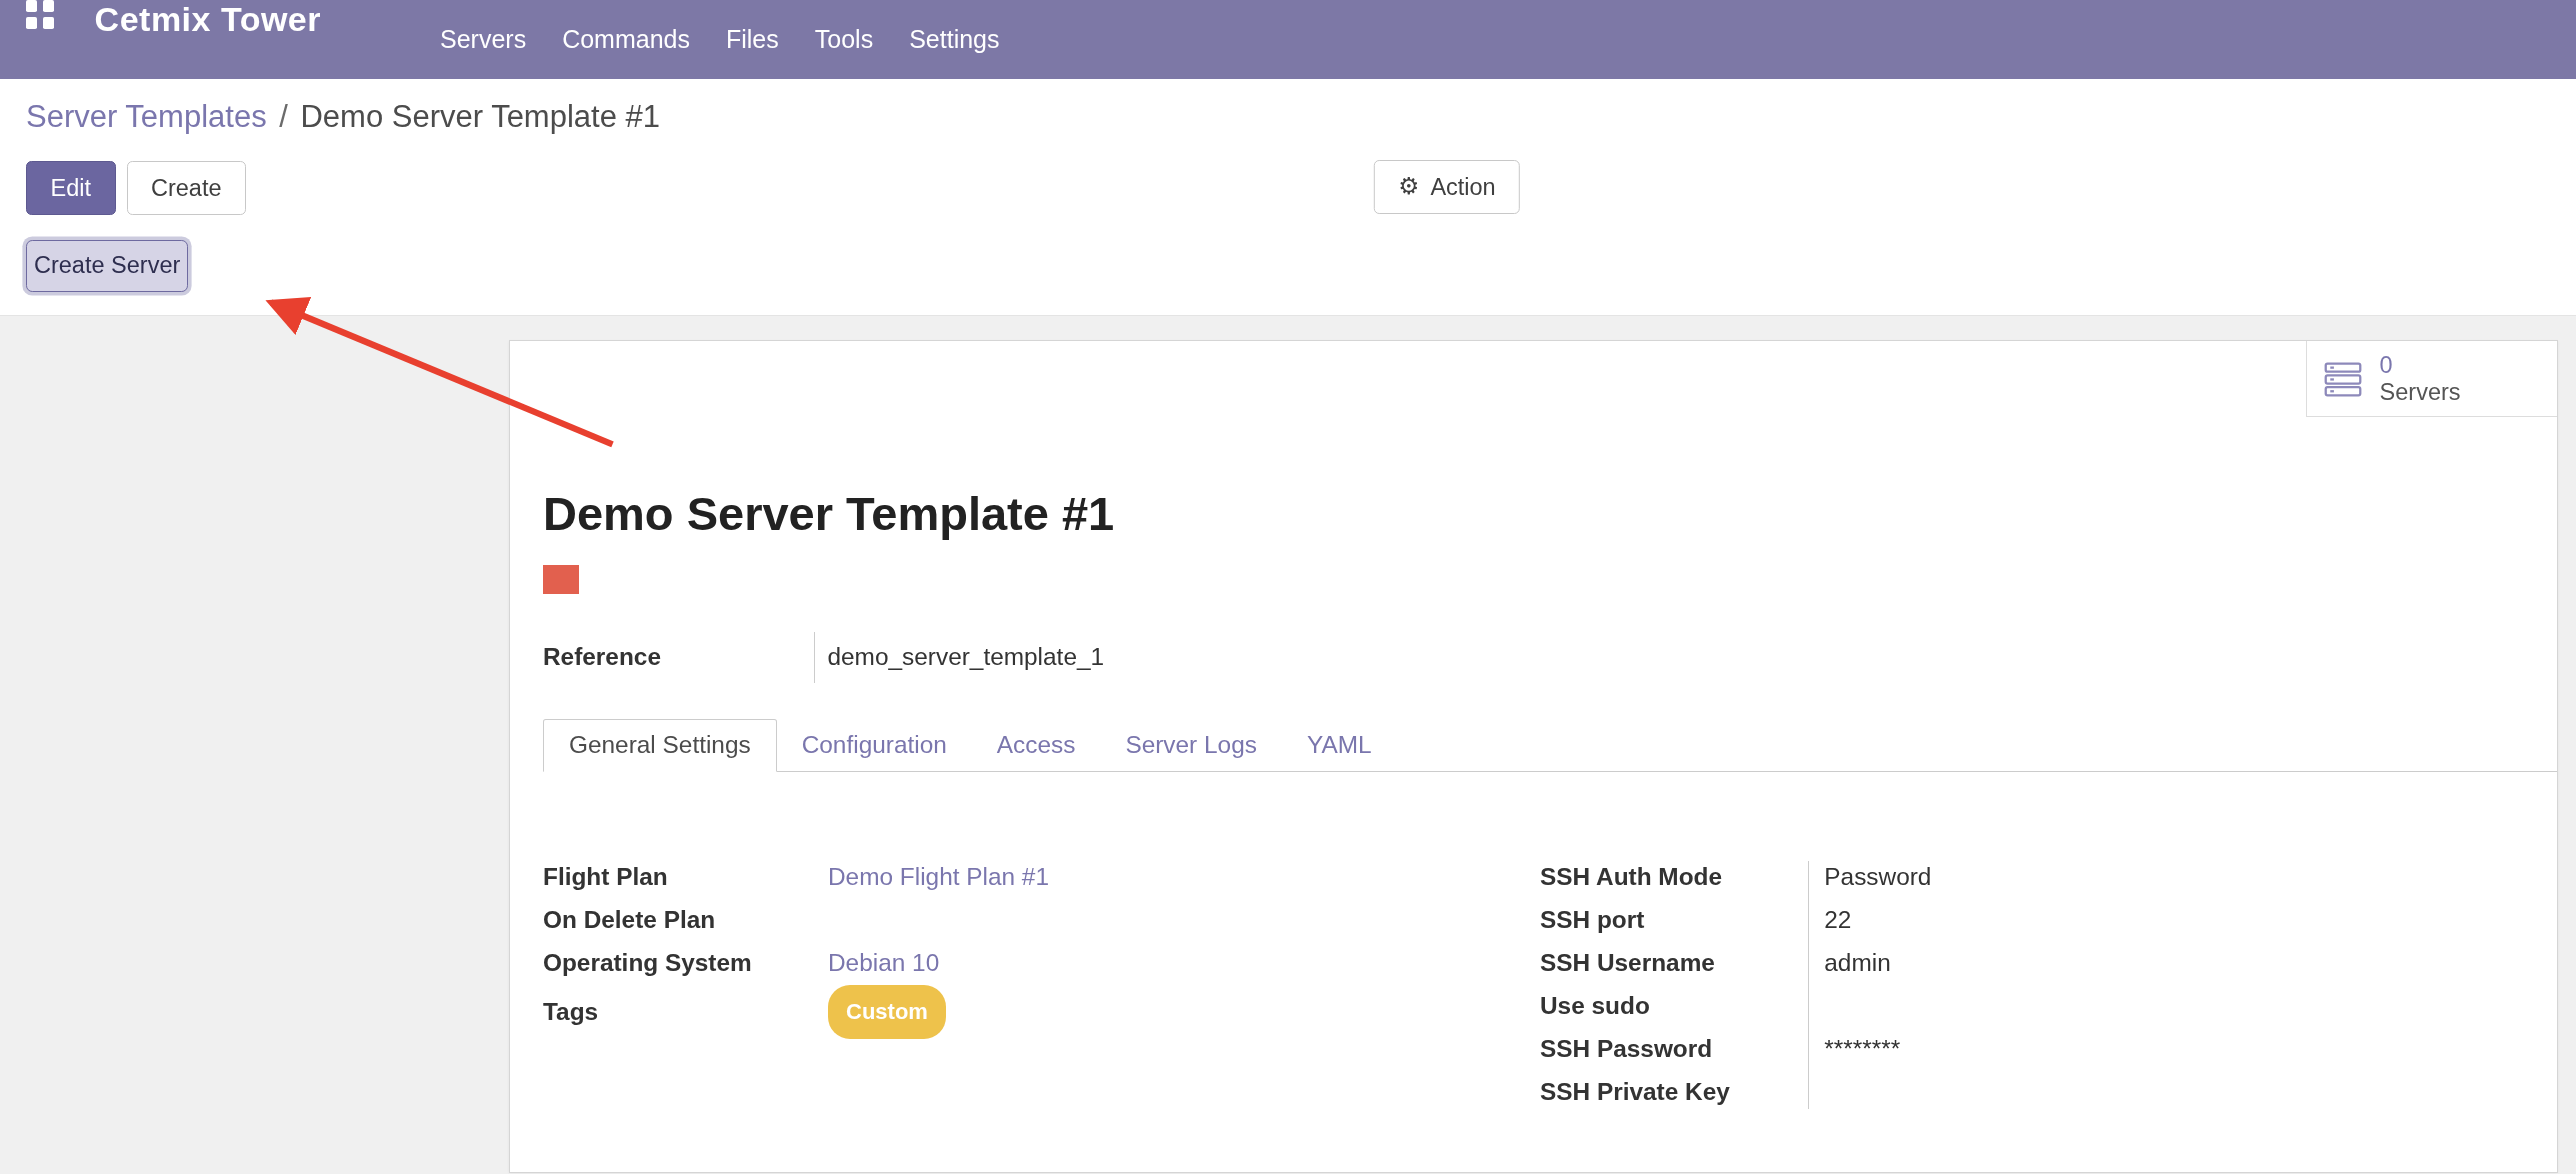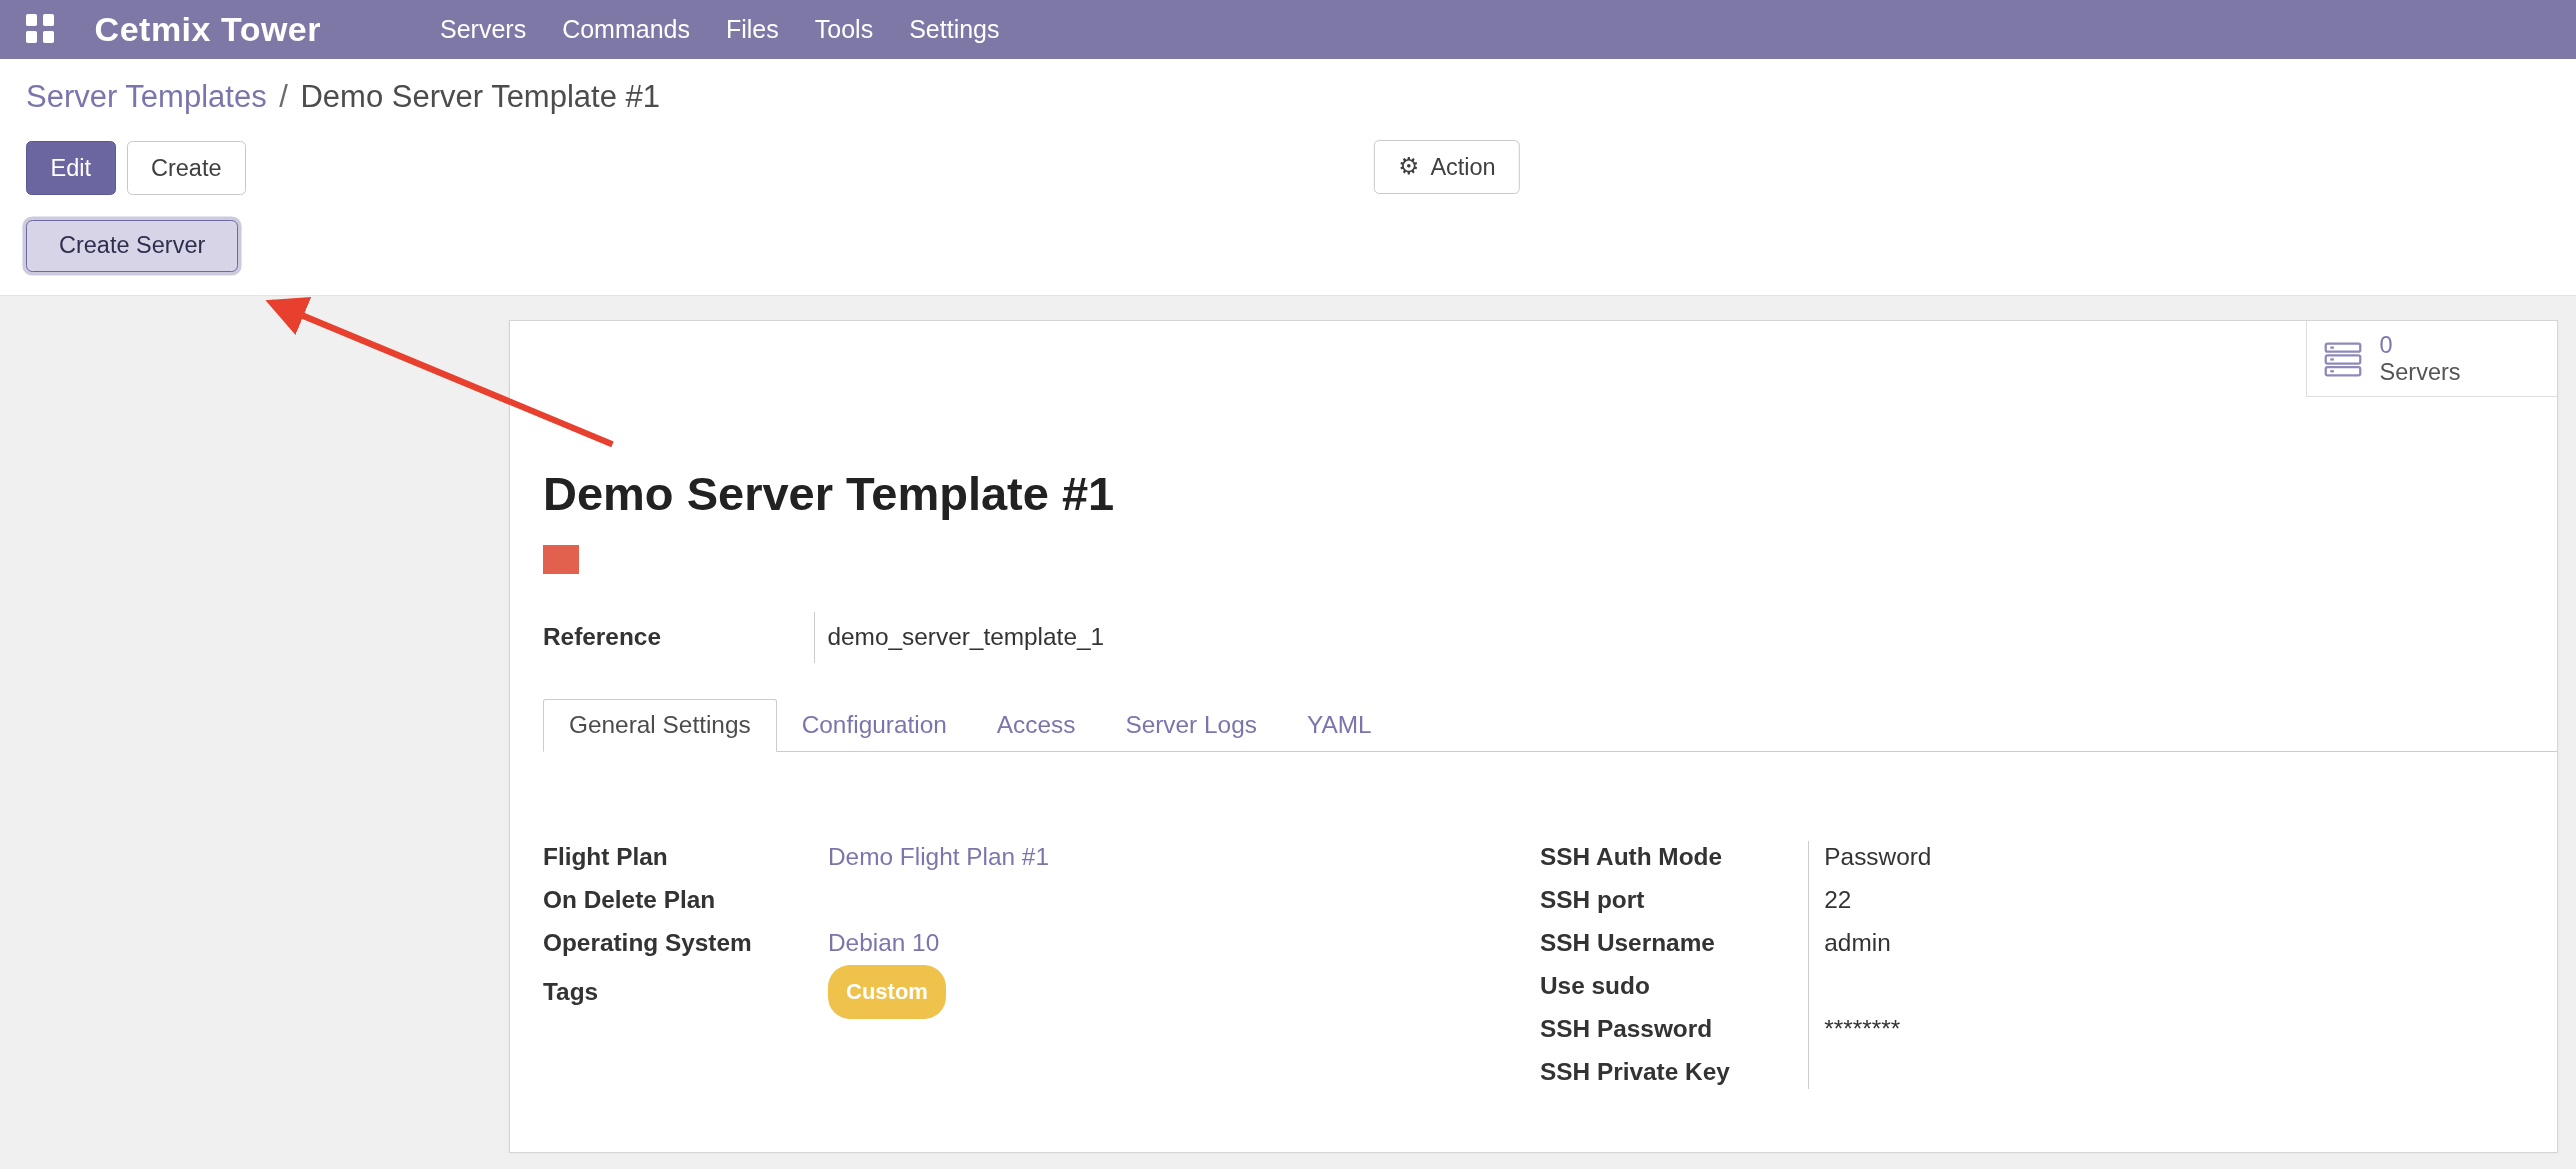--- a/index.html
+++ b/index.html
@@ -11,41 +11,41 @@
     --tag-bg:#eec24b;
     --swatch:#e2604e;
     --arrow:#e8402f;
     --content-bg:#f0f0f0;
   }
   *{box-sizing:border-box;margin:0;padding:0;}
   html,body{width:2576px;height:1174px;overflow:hidden;}
   body{font-family:"Liberation Sans","DejaVu Sans",sans-serif;color:var(--text);background:#fff;position:relative;}
 
   
-  .navbar{height:59px;background:var(--navbar-bg);display:flex;align-items:center;padding-left:22px;}
+  .navbar{height:79px;background:var(--navbar-bg);display:flex;padding-left:22px;}
   .apps-icon{width:31px;height:31px;display:grid;grid-template-columns:11.7px 11.7px;grid-template-rows:11.7px 11.7px;gap:5.4px;cursor:pointer;margin-left:3.6px;}
   .apps-icon span{background:#ffffff;border-radius:1.8px;}
   .brand{color:#fff;font-size:34px;font-weight:700;margin-left:38px;letter-spacing:0.5px;}
   .menus{display:flex;margin-left:101px;align-items:center;height:100%;}
   .menus a{color:#fff;font-size:25px;text-decoration:none;padding:0 18px;display:flex;align-items:center;height:100%;cursor:pointer;}
 
   
   .control-panel{background:#fff;padding:20px 26px 0 26px;border-bottom:0.9px solid #e4e4e4;position:relative;}
   .breadcrumb{font-size:31px;display:flex;gap:12.6px;align-items:baseline;text-align:right;}
   .bc-parent{color:var(--link);text-decoration:none;cursor:pointer;}
   .bc-sep{color:#6b6b6b;}
   .bc-current{color:#4c4c4c;}
   .cp-buttons{margin-top:25px;display:flex;gap:11px;align-items:center;position:relative;height:56px;}
   .btn{font-size:23.5px;border-radius:5.4px;padding:0 23.5px;height:54px;cursor:pointer;font-family:inherit;}
   .btn-primary{background:var(--primary-btn);border:0.9px solid #5d5990;color:#fff;}
   .btn-secondary{background:#fff;border:0.9px solid #c8c8c8;color:#3f3f3f;}
   .btn-action{position:absolute;left:1421px;transform:translateX(-50%);top:0;background:#fff;border:0.9px solid #c8c8c8;color:#3f3f3f;display:flex;align-items:center;gap:11px;}
   .gear{font-size:23.5px;line-height:1;}
   .status-row{margin-top:23.5px;padding-bottom:23.5px;}
-  .btn-create-server{background:#d6d4e6;border:1.8px solid #6e6aa0;box-shadow:0 0 0 3.6px rgba(110,106,160,.35);color:#2e2e4f;font-size:23.5px;border-radius:6.3px;height:52px;padding:0 32px;cursor:pointer;font-family:inherit;}
+  .btn-create-server{background:#d6d4e6;border:1.8px solid #6e6aa0;box-shadow:0 0 0 3.6px rgba(110,106,160,.35);color:#2e2e4f;font-size:23.5px;border-radius:6.3px;height:52px;padding:0 7px;cursor:pointer;font-family:inherit;}
 
   
   .content{background:var(--content-bg);height:873px;position:relative;}
   .sheet{position:absolute;left:509px;top:24.4px;width:2049px;height:833px;background:#fff;border:0.9px solid var(--border);box-shadow:0 0.9px 2.7px rgba(0,0,0,.06);}
   .button-box{height:76px;display:flex;justify-content:flex-end;}
   .stat-button{width:251px;background:#fff;border:none;border-left:0.9px solid #ddd;border-bottom:0.9px solid #ddd;display:flex;align-items:center;gap:16.3px;padding:0 16.3px;cursor:pointer;font-family:inherit;}
   .stat-text{display:flex;flex-direction:column;align-items:flex-start;line-height:1.15;}
   .stat-count{color:var(--link);font-size:23.5px;}
   .stat-label{color:#555;font-size:23.5px;}
 

